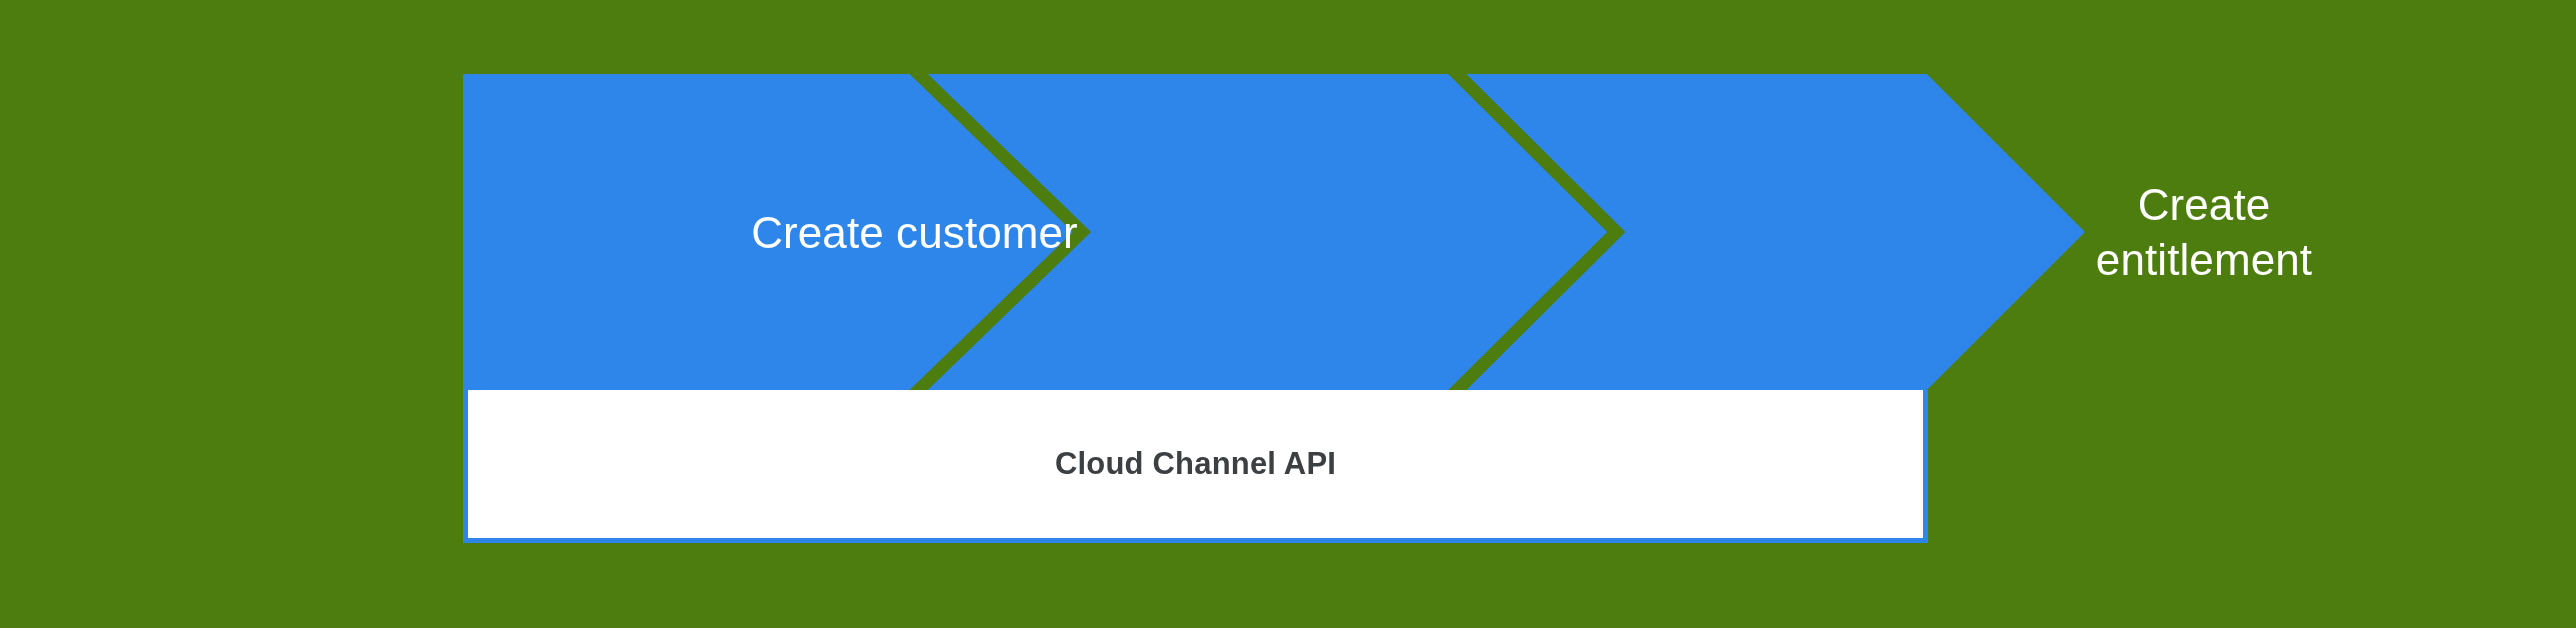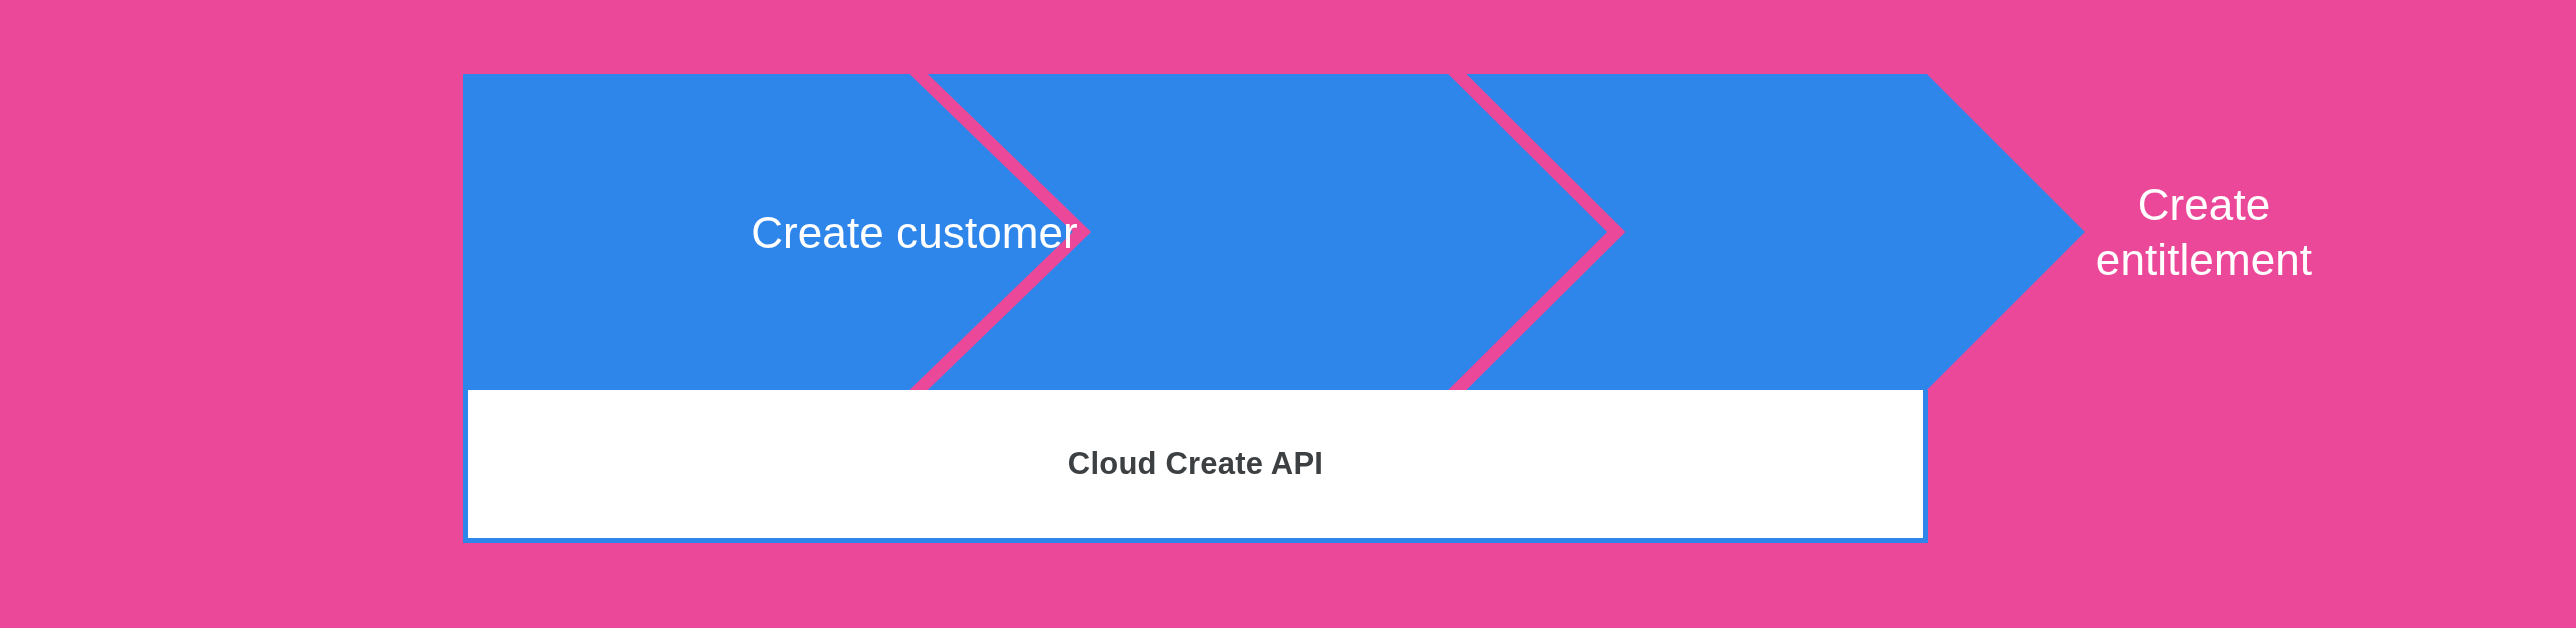--- a/index.html
+++ b/index.html
@@ -11,21 +11,21 @@
   body {
     width: 2576px;
     height: 629px;
     font-family: "Liberation Sans", sans-serif;
     overflow: hidden;
   }
   #canvas {
     position: relative;
     width: 2576px;
     height: 629px;
-    background: #ec4899;
+    background: #4d7c0f;
   }
 
   
   #flow-band {
     position: absolute;
     left: 463px;
     top: 74px;
     width: 1622px;   
     height: 316px;   
   }
@@ -97,17 +97,17 @@
     </svg>
 
     <div class="step-label" id="step-label-0">Create customer</div>
 
 
     <div class="step-label" id="step-label-2">Create
 entitlement</div>
   </div>
 
   <div id="api-box">
-    <span id="api-box-label">Cloud Create API</span>
+    <span id="api-box-label">Cloud Channel API</span>
   </div>
 
 </div>
 
 
 </body></html>

